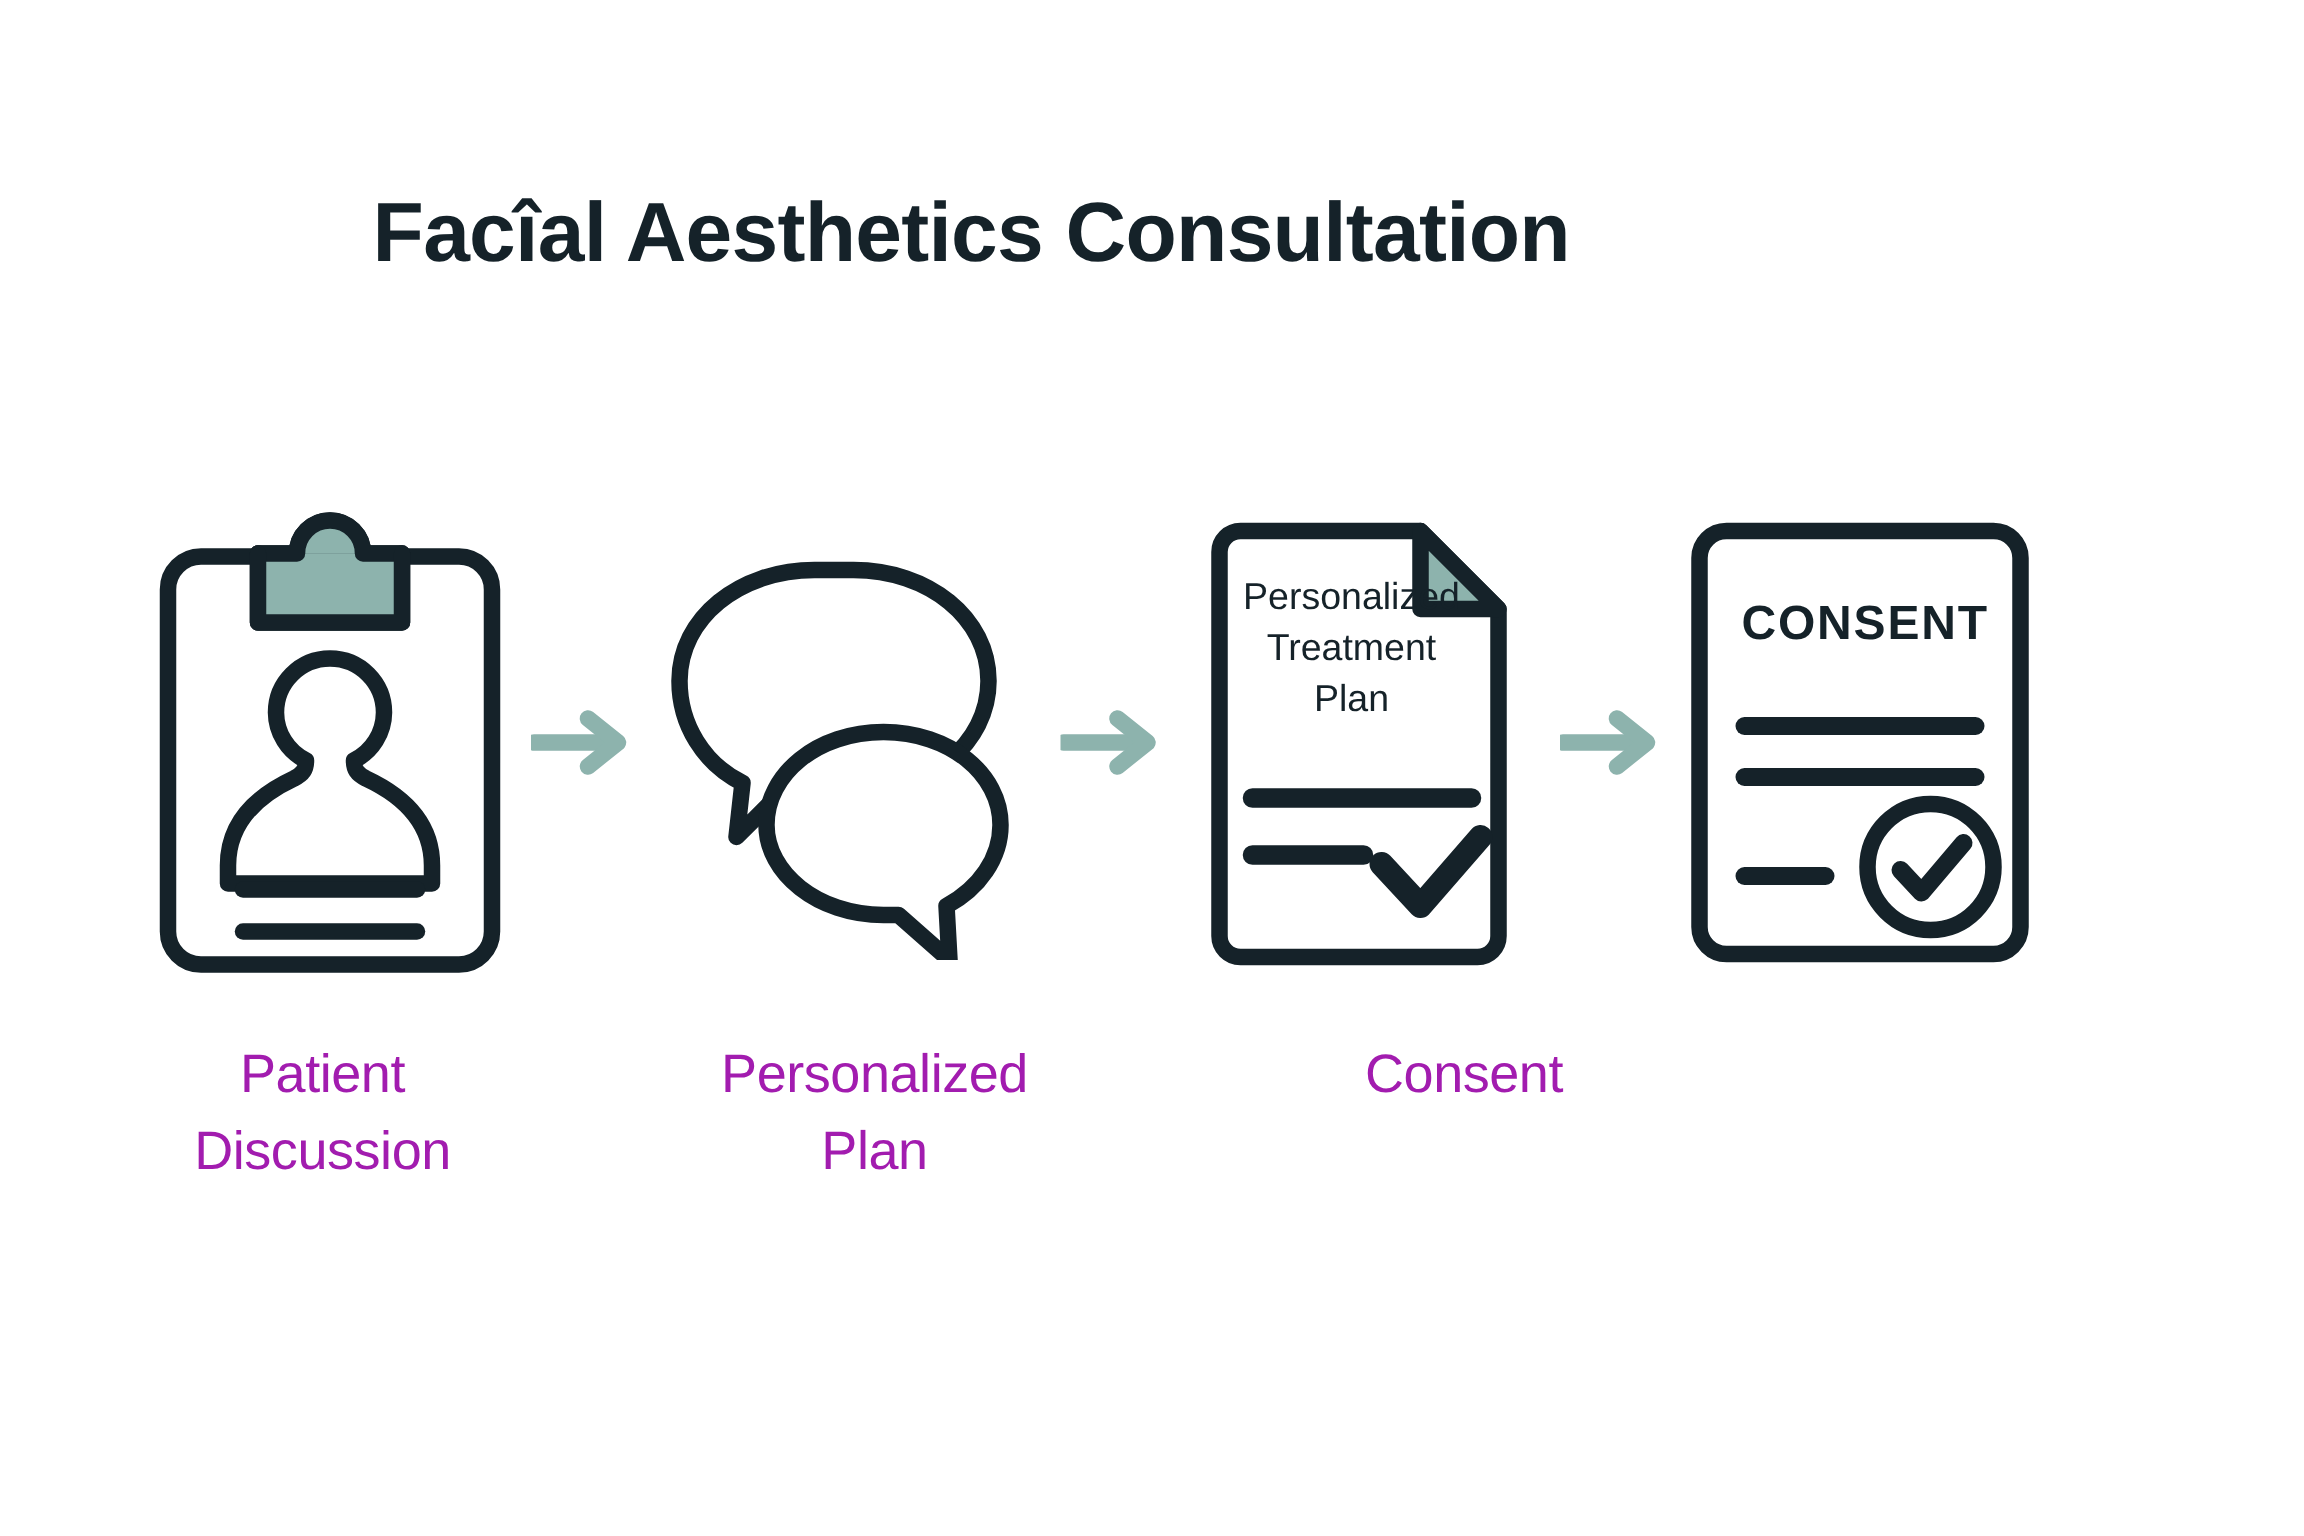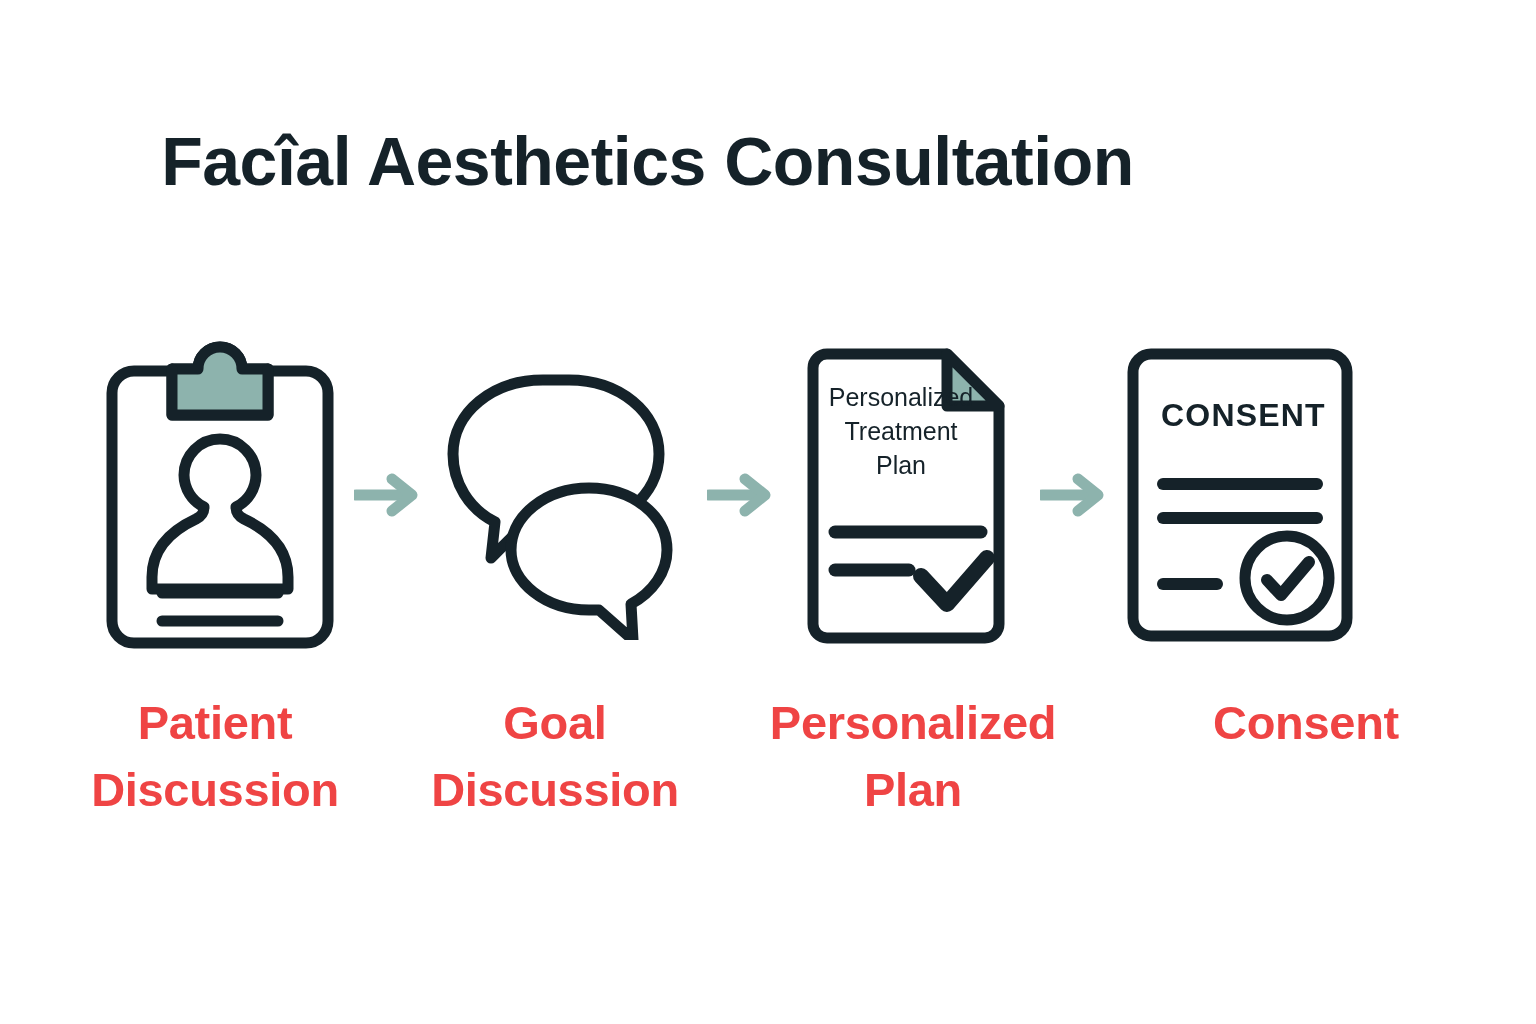--- a/index.html
+++ b/index.html
@@ -20,21 +20,21 @@
     background: #ffffff;
   }
 
   
   .title {
     position: absolute;
     top: 124px;
     left: 0;
     width: 1295px;
     text-align: center;
-    font-size: 68px;
+    font-size: 56px;
     font-weight: bold;
     letter-spacing: -0.5px;
     color: #152229;
     line-height: 1.1;
     white-space: nowrap;
   }
 
   
   .flow {
     position: absolute;
@@ -74,23 +74,23 @@
     left: 40px;
     width: 1456px;
     height: 210px;
     display: flex;
     flex-direction: row;
     align-items: flex-start;
     justify-content: flex-start;
   }
   .label {
     text-align: center;
-    font-size: 47px;
-    font-weight: bold;
-    color: #ef4444;
+    font-size: 36px;
+    font-weight: normal;
+    color: #a21caf;
     line-height: 1.42;
     letter-spacing: -0.3px;
   }
   .lb-1 { width: 350px; }
   .lb-2 { width: 330px; }
   .lb-3 { width: 366px; }
   .lb-4 { width: 380px; }
   .lb-gap-a { width: 0px; }
   .lb-gap-b { width: 10px; }
   .lb-gap-c { width: 20px; }
@@ -223,24 +223,20 @@
 
   <div class="labels">
 
     <div class="label lb-1">
       <div>Patient</div>
       <div>Discussion</div>
     </div>
 
     <div class="lb-gap-a"></div>
 
-    <div class="label lb-2">
-      <div>Goal</div>
-      <div>Discussion</div>
-    </div>
 
     <div class="lb-gap-b"></div>
 
     <div class="label lb-3">
       <div>Personalized</div>
       <div>Plan</div>
     </div>
 
     <div class="lb-gap-c"></div>
 

